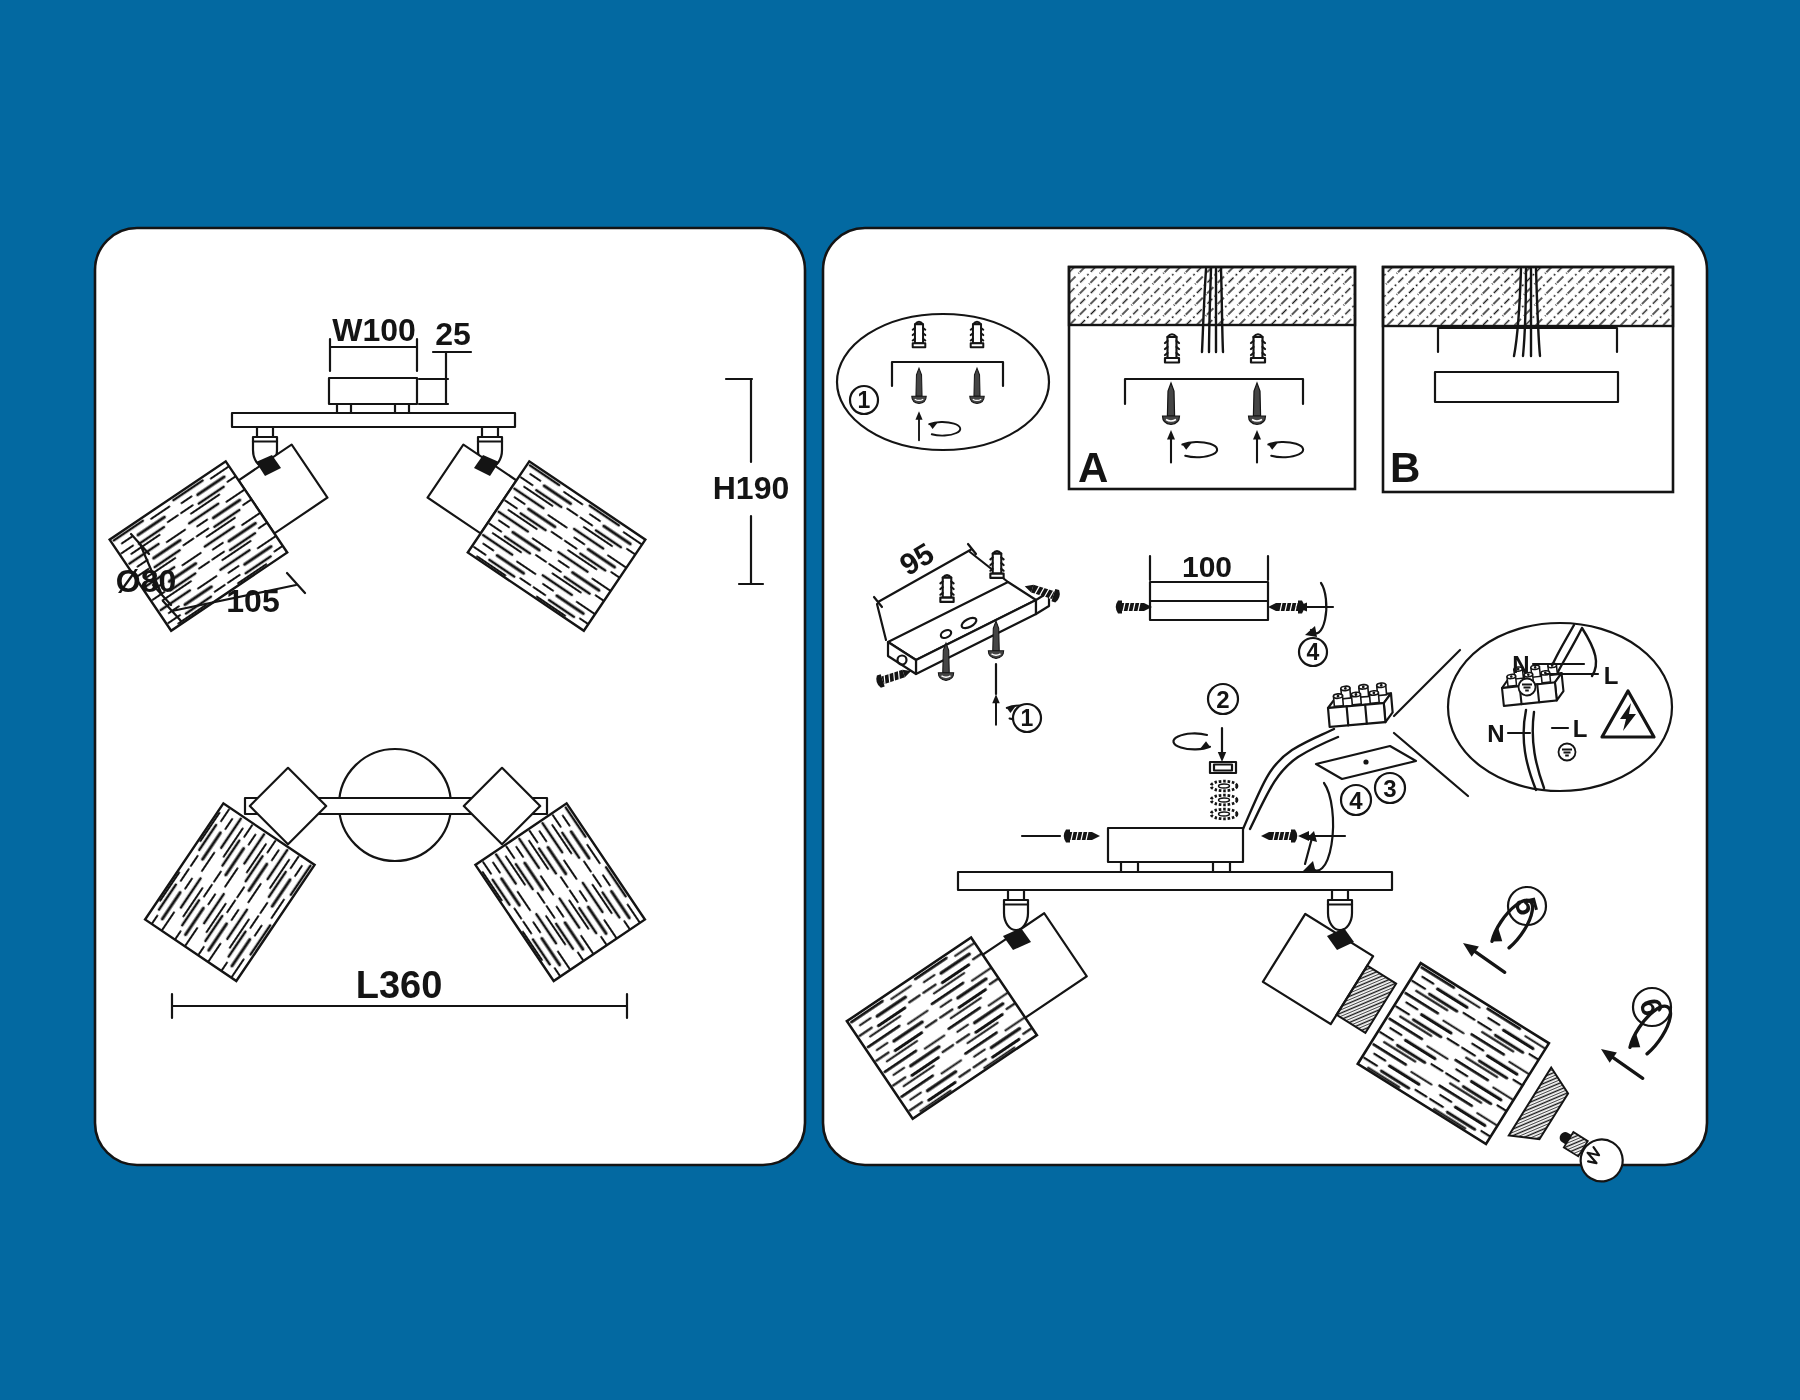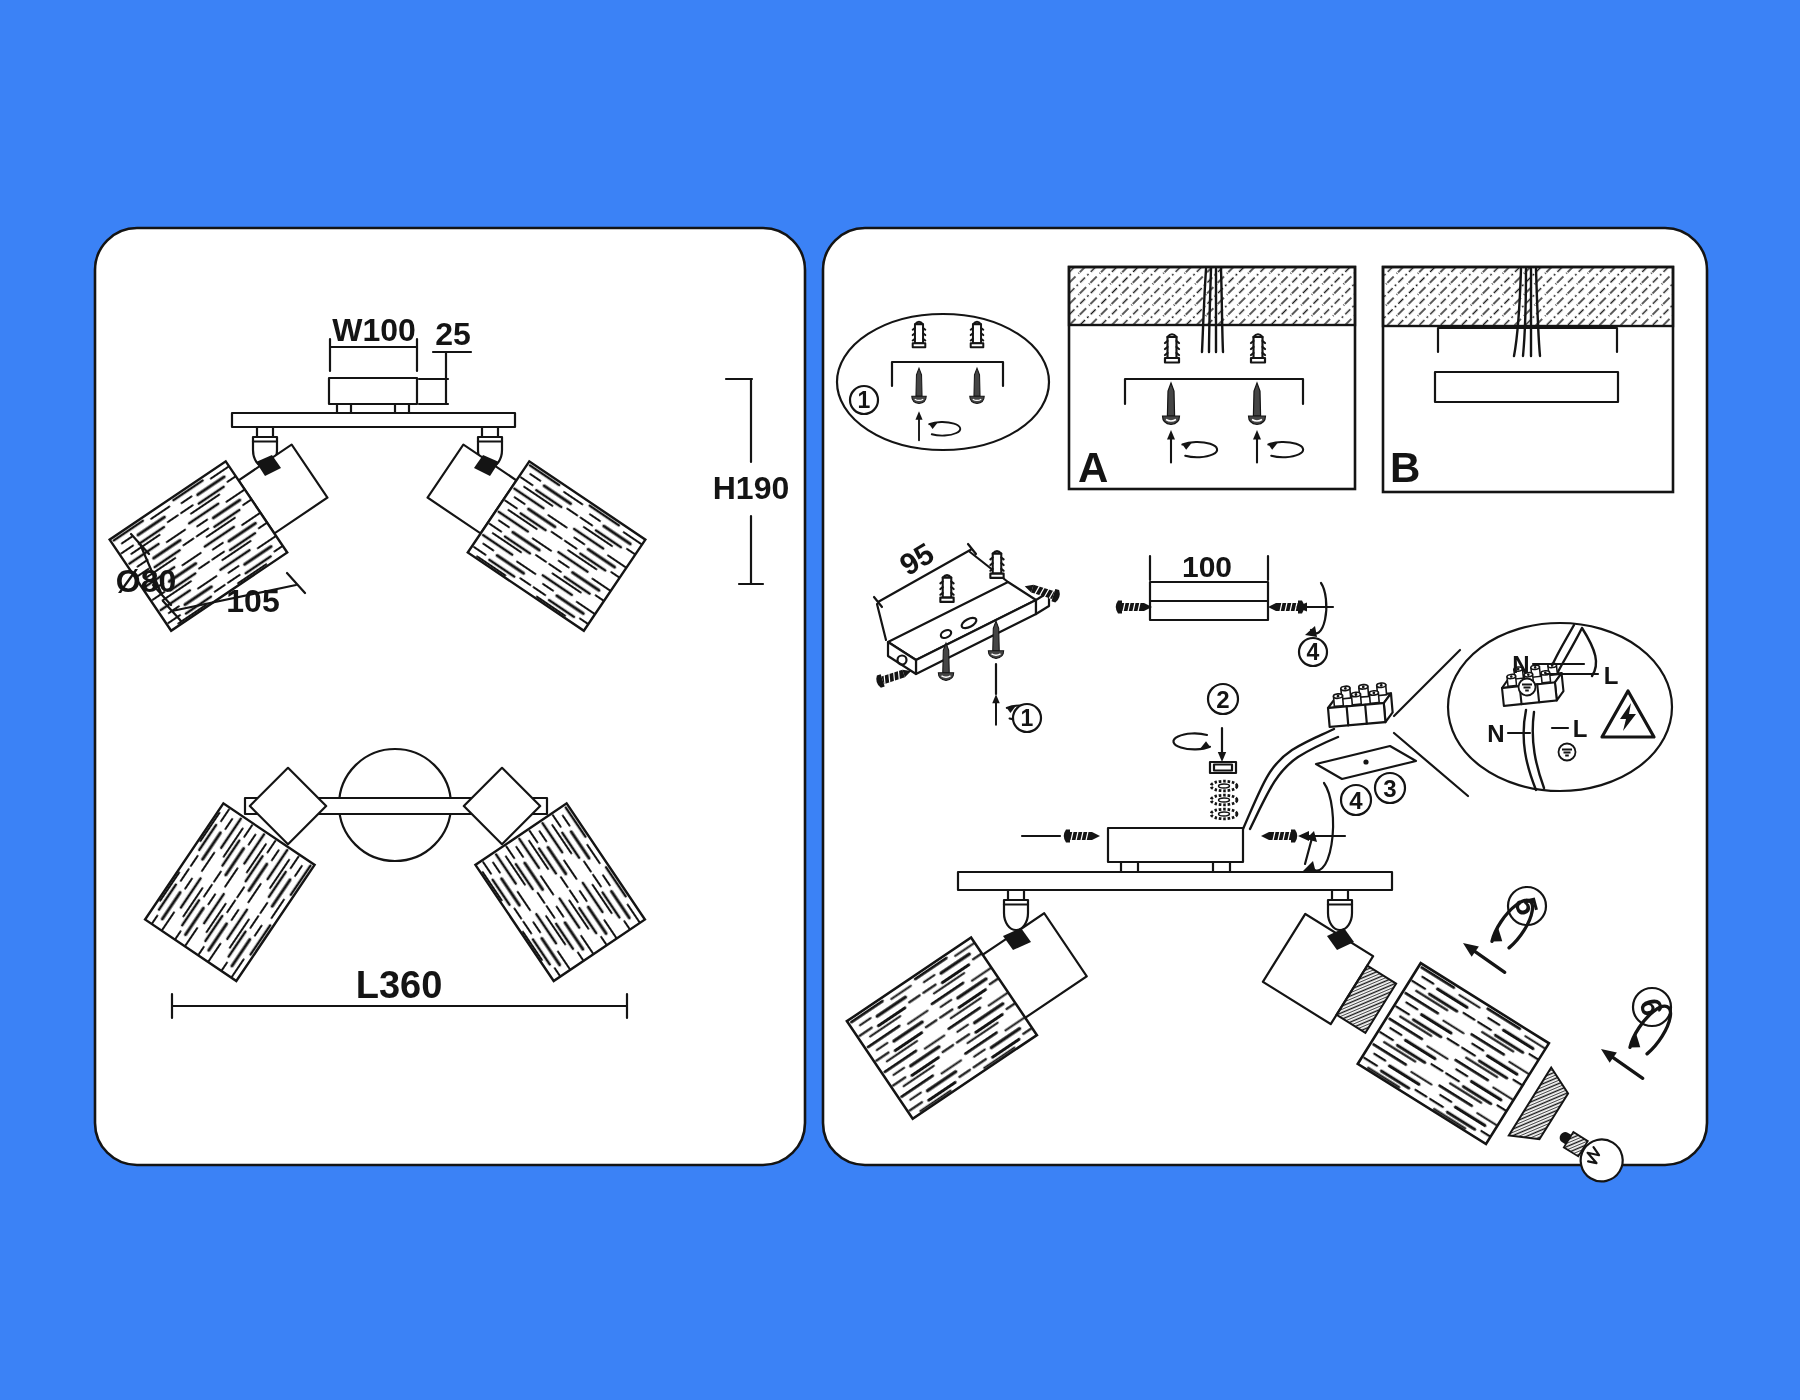--- a/index.html
+++ b/index.html
@@ -1,16 +1,16 @@
 <!DOCTYPE html>
 <html><head>
 <meta charset="utf-8">
 <style>
   html,body{margin:0;padding:0;background:#ffffff;}
-  .canvas{position:relative;width:1800px;height:1400px;background:#3b82f6;overflow:hidden;}
+  .canvas{position:relative;width:1800px;height:1400px;background:#0369a1;overflow:hidden;}
   svg{position:absolute;left:0;top:0;}
   .ln{fill:none;stroke:#141414;stroke-width:2.2;stroke-linecap:round;stroke-linejoin:round;}
   .fw{fill:#ffffff;stroke:#141414;stroke-width:2.2;stroke-linejoin:round;}
   .blk{fill:#141414;stroke:none;}
   .wire{fill:none;stroke:#141414;stroke-width:2.4;stroke-linecap:round;}
   .panel{fill:#ffffff;stroke:#141414;stroke-width:2.6;}
   .txt{font-family:"Liberation Sans","DejaVu Sans",sans-serif;fill:#141414;font-weight:700;}
 </style>
 </head>
 <body>

